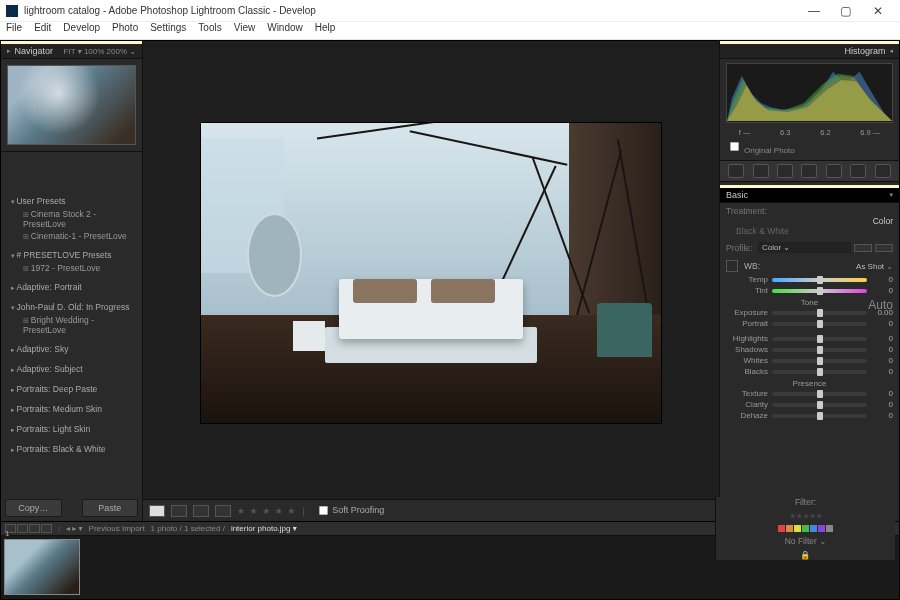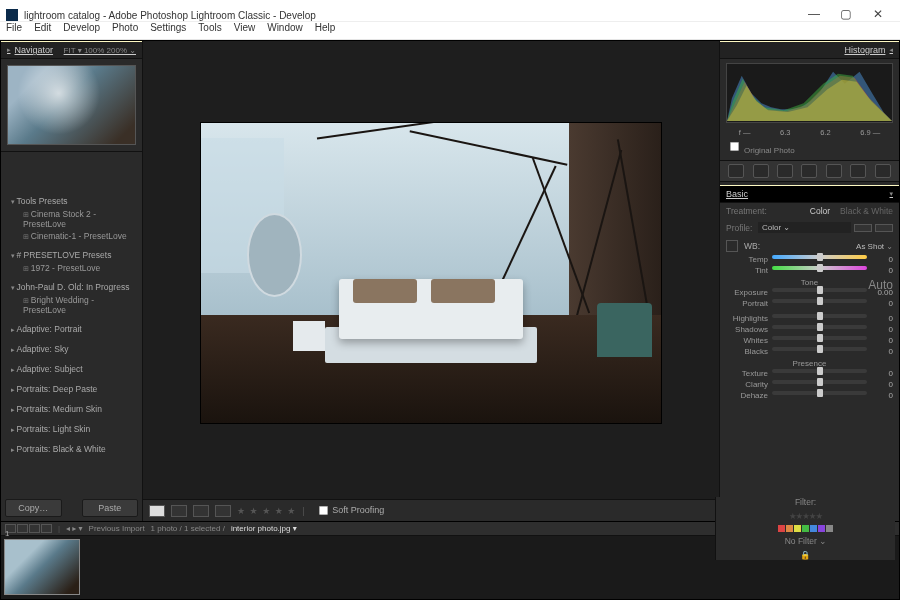--- a/index.html
+++ b/index.html
@@ -1,32 +1,32 @@
 <!DOCTYPE html>
 <html><head>
 <meta charset="utf-8">
 <style>
 * { margin:0; padding:0; box-sizing:border-box; font-family:"Segoe UI",Tahoma,sans-serif; -webkit-font-smoothing:antialiased; }
 body { background:#fff; width:900px; height:600px; overflow:hidden; font-size:9px; color:#aaa; }
 
-.titlebar { height:22px; background:#fff; display:flex; align-items:flex-end; padding:0 6px; border-bottom:1px solid #eee;}
+.titlebar { height:22px; background:#fff; display:flex; align-items:center; padding:0 6px; border-bottom:1px solid #eee;}
 .titlebar .appicon { width:12px;height:12px;background:#0a2a4a;margin-right:6px; }
 .titlebar .title { color:#333;font-size:10px; }
 .titlebar .spacer { flex:1; }
 .wbtn { width:32px;text-align:center;color:#444;font-size:12px;cursor:pointer; }
 
 .menubar { height:18px;background:#fff;display:flex;padding:0 6px;gap:12px;border-bottom:1px solid #e5e5e5; }
 .menubar span { color:#333;font-size:10px;cursor:pointer; }
 
 .app { height:calc(600px - 40px); background:#1a1a1a; display:flex; flex-direction:column; padding:0; border:1px solid #000;}
 .main { flex:1; display:flex; min-height:0; }
 
 
 .left { width:142px; background:#2a2a2a; display:flex; flex-direction:column; border-right:1px solid #111;}
-.phead { height:18px;background:#222;display:flex;align-items:center;padding:0 6px;font-size:9px;color:#ccc;border-bottom:1px solid #111;border-top:1px solid #fef9c3;text-decoration:underline;}
+.phead { height:18px;background:#222;display:flex;align-items:center;padding:0 6px;font-size:9px;color:#ccc;border-bottom:1px solid #111;border-top:3px solid #fef9c3;}
 .phead .r { margin-left:auto;color:#888;font-size:8px; }
 .phead .tri { margin-right:4px;color:#888;font-size:7px; }
 .navthumb { height:80px;margin:6px;background:linear-gradient(135deg,#9db4c4 20%,#5a7a8a 45%,#3a2f26 90%);position:relative;border:1px solid #555; }
 .navthumb::before{content:"";position:absolute;inset:0;background:radial-gradient(circle at 40% 35%,rgba(255,255,255,.7),transparent 45%);}
 .navspacer { flex:0 0 40px;background:#2a2a2a;border-top:1px solid #111; }
 .presets { flex:1;overflow:hidden;font-size:8.5px; }
 .presetblock { padding:3px 0; }
 .presetgrp { color:#aaa;padding:2px 10px; }
 .presetgrp::before{content:"▸ ";color:#888;font-size:7px;}
 .presetgrp.open::before{content:"▾ ";}
@@ -68,34 +68,34 @@
 
 .right { width:180px;background:#2a2a2a;display:flex;flex-direction:column;border-left:1px solid #111;font-size:8.5px;overflow:hidden;}
 .histo{height:60px;margin:4px 6px;background:#1a1a1a;position:relative;border:1px solid #444;}
 .histo svg{position:absolute;inset:0;}
 .histonums{display:flex;justify-content:space-around;color:#999;font-size:7.5px;padding:1px 4px;}
 .origphoto{padding:2px 8px;color:#888;font-size:8px;}
 .origphoto input{margin-right:3px;transform:scale(.7);}
 .tools{height:22px;background:#333;display:flex;align-items:center;justify-content:space-around;padding:0 4px;margin:3px 0;border-top:1px solid #111;border-bottom:1px solid #111;}
 .tool{width:16px;height:14px;border:1px solid #555;background:#2a2a2a;border-radius:2px;cursor:pointer;}
 .basic{flex:1;padding:0 6px 4px 6px;overflow:hidden;}
-.treatrow{display:flex;padding:3px 0;color:#888;}
+.treatrow{display:flex;padding:3px 0;color:#888;flex-direction:column;}
 .treatrow .lab{color:#777;}
 .treatrow .c{margin-left:auto;color:#ccc;}
 .treatrow .bw{margin-left:10px;color:#666;}
 .profrow{display:flex;align-items:center;padding:3px 0;}
 .profrow .lab{color:#777;width:32px;}
 .profsel{flex:1;background:#222;color:#bbb;padding:1px 4px;font-size:8px;}
 .boxes{width:18px;height:8px;margin-left:3px;background:#333;border:1px solid #555;}
 .wbrow{display:flex;align-items:center;padding:4px 0 2px 0;}
 .eyedrop{width:12px;height:12px;border:1px solid #555;margin-right:6px;}
 .wblab{color:#aaa;}
 .wbsel{margin-left:auto;color:#bbb;font-size:8px;}
 .wbsel::after{content:" ⌄";color:#888;}
-.slider{display:flex;padding:1px 0;gap:4px;}
+.slider{display:flex;align-items:center;padding:1px 0;gap:4px;}
 .slider .sl{width:42px;text-align:right;color:#999;font-size:8px;}
 .slider .track{flex:1;height:4px;background:#3a3a3a;position:relative;border-radius:2px;}
 .slider.temp .track{background:linear-gradient(90deg,#4af,#ccc,#fc4);}
 .slider.tint .track{background:linear-gradient(90deg,#4d4,#ccc,#d4d);}
 .slider .knob{position:absolute;top:-2px;left:50%;width:6px;height:8px;background:#ccc;border-radius:1px;transform:translateX(-50%);}
 .slider .val{width:22px;text-align:right;color:#aaa;font-size:8px;}
 .sect{color:#999;text-align:center;padding:2px 0 0 0;font-size:8px;position:relative;}
 .sect .auto{position:absolute;right:0;color:#888;font-size:12px;}
 .rbtn{display:flex;gap:4px;padding:4px 6px;}
 .rb{flex:1;background:#333;border:1px solid #1a1a1a;color:#999;text-align:center;padding:3px 0;font-size:9px;cursor:pointer;border-radius:2px;}
@@ -144,34 +144,34 @@
   <div class="left">
     <div class="phead">
       <span class="tri">▸</span>
       <span>Navigator</span>
       <span class="r">FIT ▾   100%   200% ⌄</span>
     </div>
     <div class="navthumb"></div>
     <div class="navspacer"></div>
     <div class="presets" id="presets">
           <div class="presetblock">
-            <div class="presetgrp open">Tools Presets</div>
+            <div class="presetgrp open">User Presets</div>
             <div class="presetitem">Cinema Stock 2 - PresetLove</div>
             <div class="presetitem">Cinematic-1 - PresetLove</div>
           </div>
           <div class="presetblock">
             <div class="presetgrp open"># PRESETLOVE Presets</div>
             <div class="presetitem">1972 - PresetLove</div>
           </div>
           <div class="presetblock">
+            <div class="presetgrp">Adaptive: Portrait</div>
+          </div>
+          <div class="presetblock">
             <div class="presetgrp open">John-Paul D. Old: In Progress</div>
             <div class="presetitem">Bright Wedding - PresetLove</div>
-          </div>
-          <div class="presetblock">
-            <div class="presetgrp">Adaptive: Portrait</div>
           </div>
           <div class="presetblock">
             <div class="presetgrp">Adaptive: Sky</div>
           </div>
           <div class="presetblock">
             <div class="presetgrp">Adaptive: Subject</div>
           </div>
           <div class="presetblock">
             <div class="presetgrp">Portraits: Deep Paste</div>
           </div>

